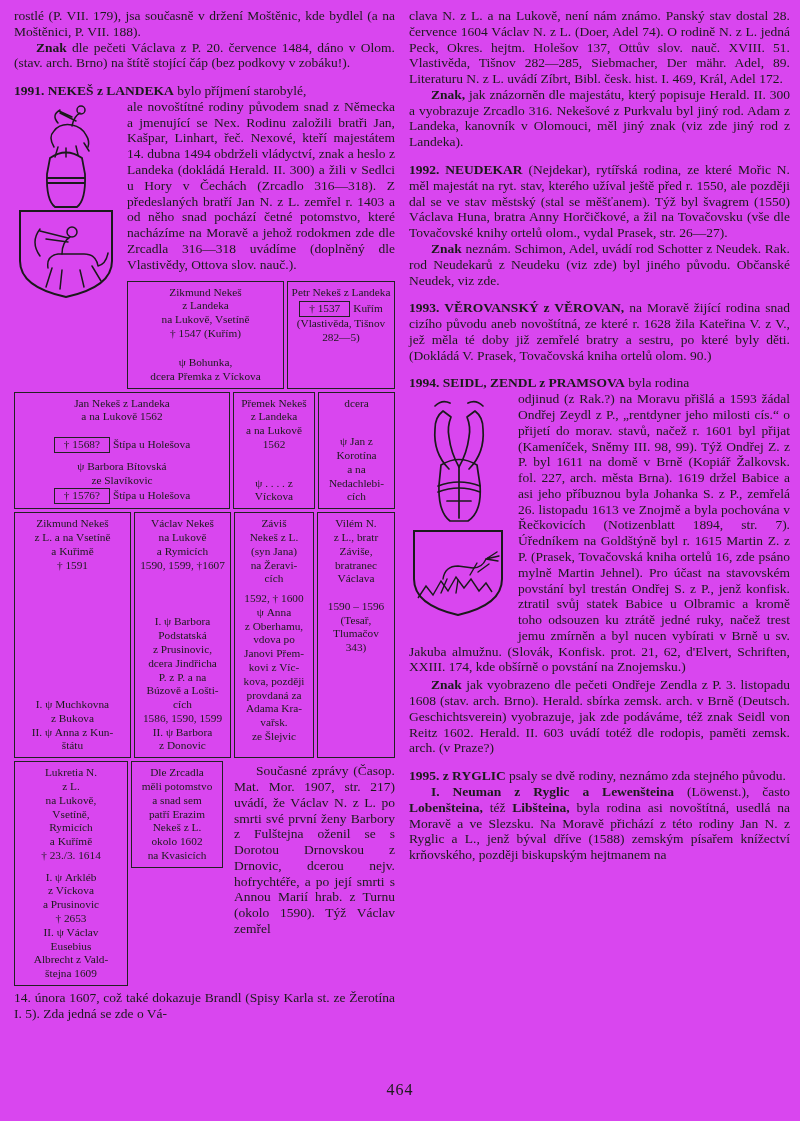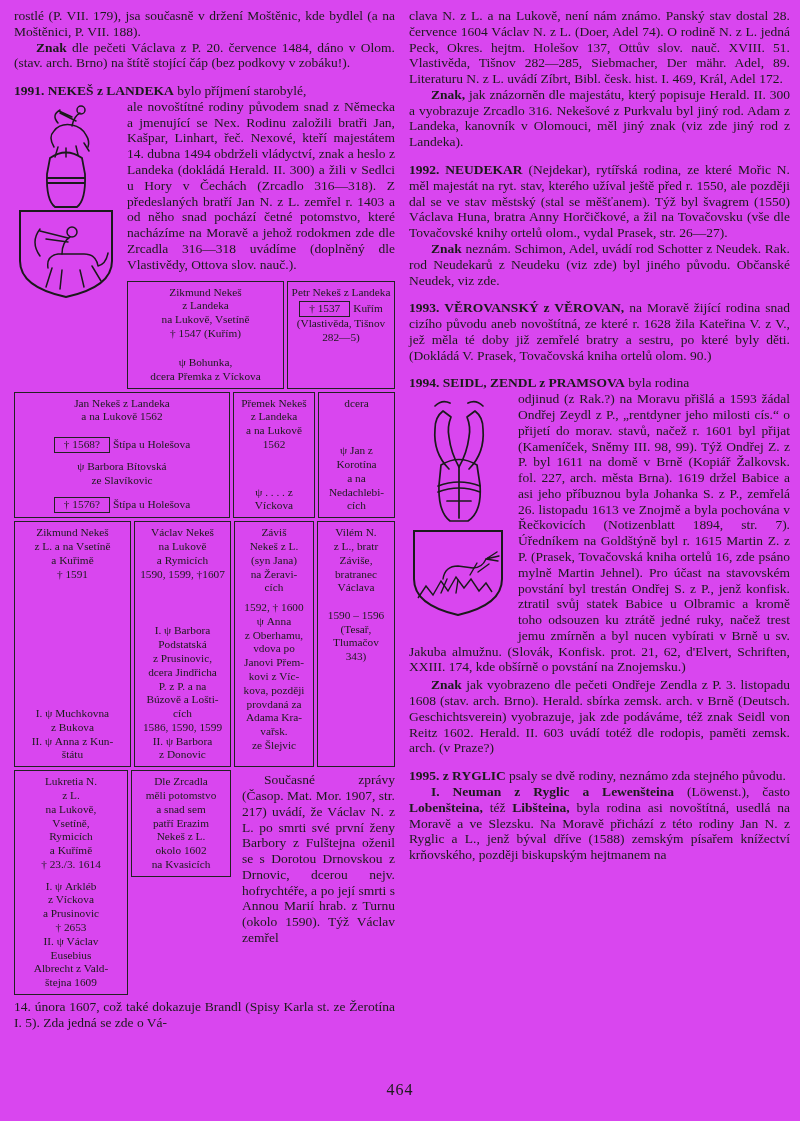--- a/index.html
+++ b/index.html
@@ -84,21 +84,21 @@
           </div>
         </div>
 
         <div class="trow">
           <div class="cell" style="width:216px;min-height:110px;">
             <div class="pre">Jan Nekeš z Landeka
 a na Lukově 1562</div>
             <div style="margin-top:13px;"><span class="boxed">† 1568?</span><span>Štípa u Holešova</span></div>
             <div class="pre" style="margin-top:7px;">ψ Barbora Bítovská
 ze Slavíkovic</div>
-            <div style="margin-top:10px;"><span class="boxed">† 1576?</span><span>Štípa u Holešova</span></div>
+            <div style="margin-top:1px;"><span class="boxed">† 1576?</span><span>Štípa u Holešova</span></div>
           </div>
           <div class="cell between" style="width:82px;">
             <div class="pre">Přemek Nekeš
 z Landeka
 a na Lukově
 1562</div>
             <div class="pre">ψ . . . . z Víckova</div>
           </div>
           <div class="cell between" style="flex:1;">
             <div class="pre">dcera</div>
@@ -178,21 +178,21 @@
 † 23./3. 1614</div>
             <div class="pre" style="margin-top:8px;">I. ψ Arkléb
 z Víckova
 a Prusinovic
 † 2653
 II. ψ Václav
 Eusebius
 Albrecht z Vald-
 štejna 1609</div>
           </div>
-          <div class="cell" style="width:100px;align-self:flex-start;">
+          <div class="cell" style="width:92px;align-self:flex-start;">
             <div class="pre">Dle Zrcadla
 měli potomstvo
 a snad sem
 patří Erazim
 Nekeš z L.
 okolo 1602
 na Kvasicích</div>
           </div>
           <div class="row4text">
             <p class="indent">Současné zprávy (Časop. Mat. Mor. 1907, str. 217) uvádí, že Václav N. z L. po smrti své první ženy Barbory z Fulštejna oženil se s Dorotou Drnovskou z Drnovic, dcerou nejv. hofrychtéře, a po její smrti s Annou Marií hrab. z Turnu (okolo 1590). Týž Václav zemřel</p>

